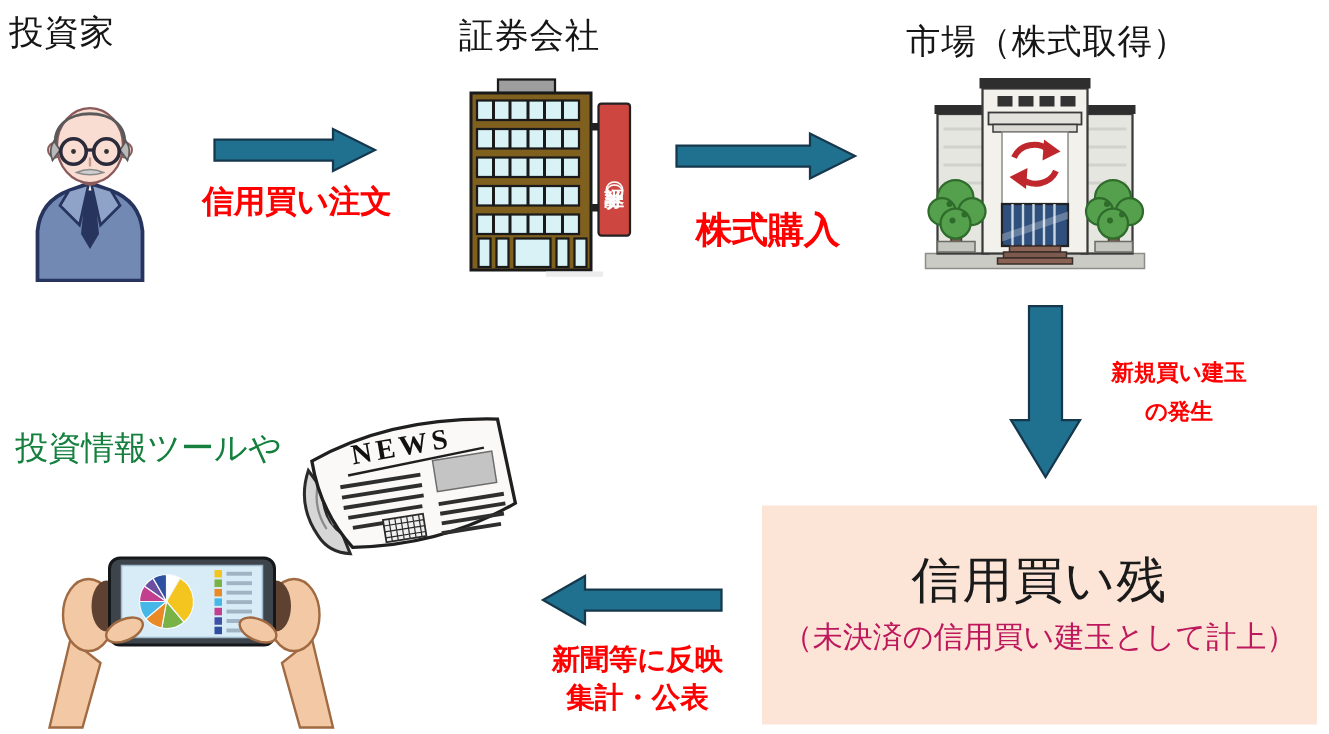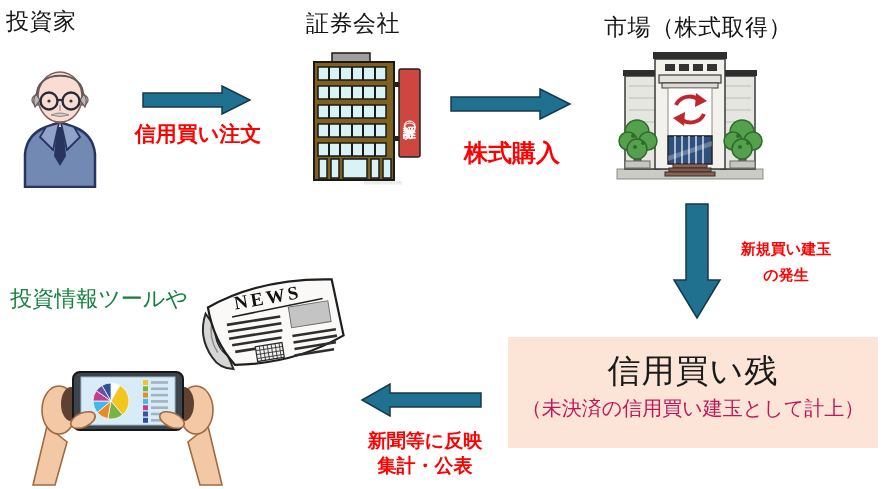--- a/index.html
+++ b/index.html
@@ -21,21 +21,21 @@
   }
   .red-label {
     color: #ff0000;
     font-weight: 700;
     text-align: center;
     white-space: nowrap;
   }
   .red-label .line { line-height: 26px; }
   .balance-box {
     left: 508px; top: 337px;
-    width: 370px; height: 111px;
+    width: 370px; height: 146px;
     background: #FCE4D6;
     display: flex; flex-direction: column;
     align-items: center; justify-content: center;
     padding-bottom: 14px;
     font-family: Liberation Serif, serif;
   }
   .balance-title {
     color: #1a1a1a;
     font-size: 33px;
     line-height: 44px;

